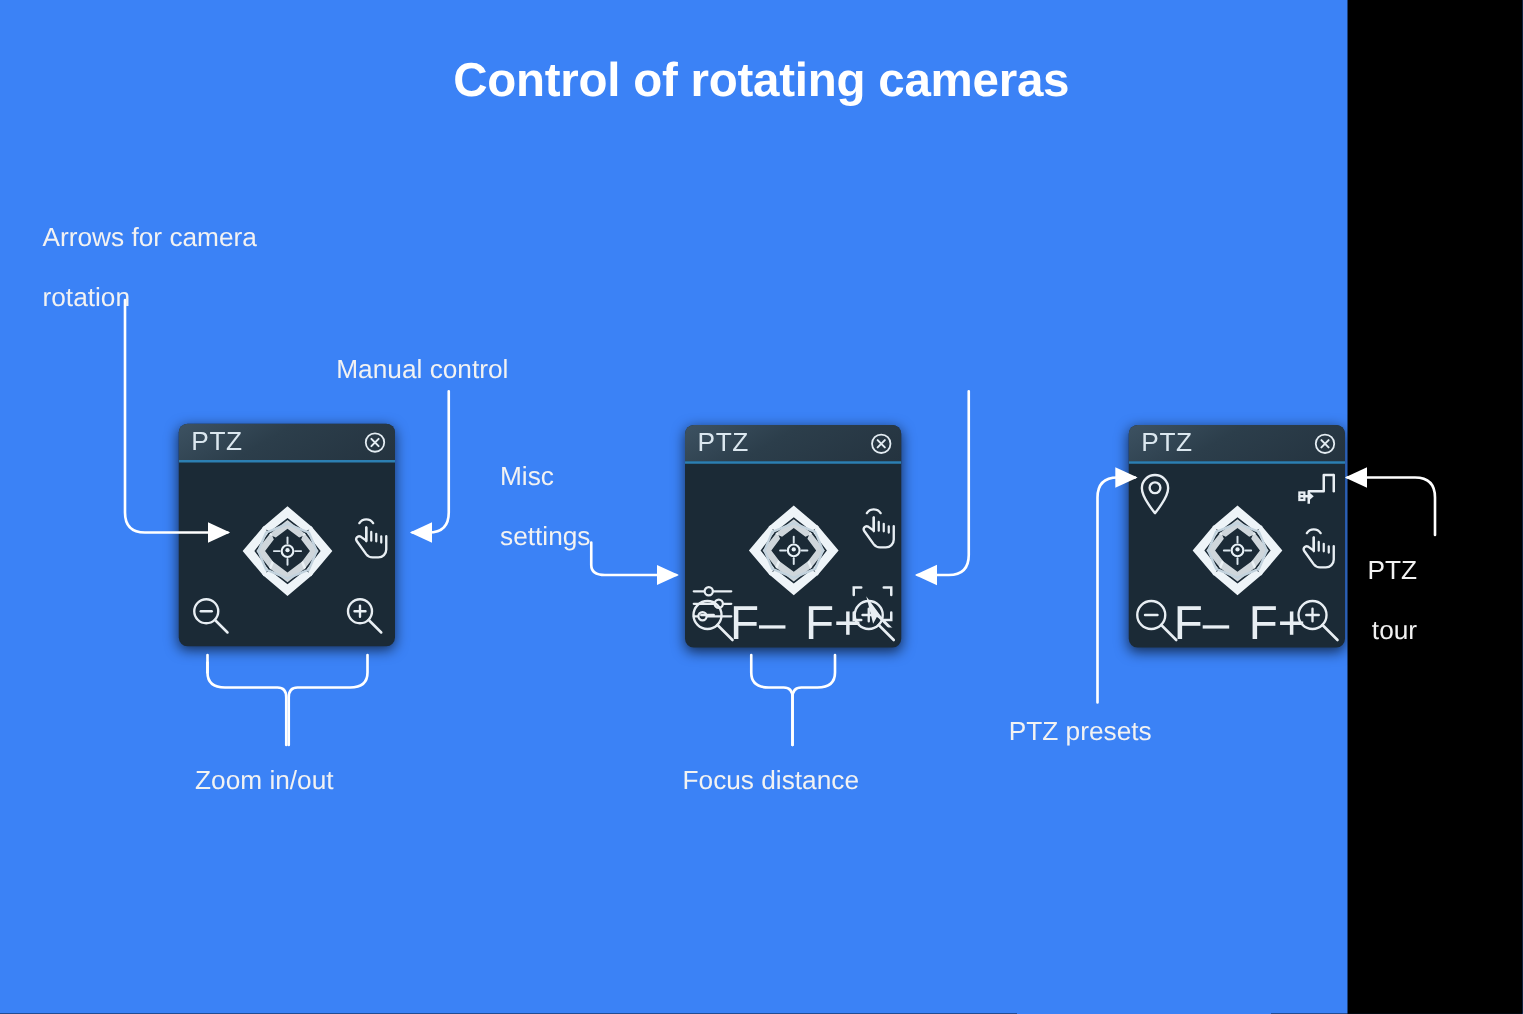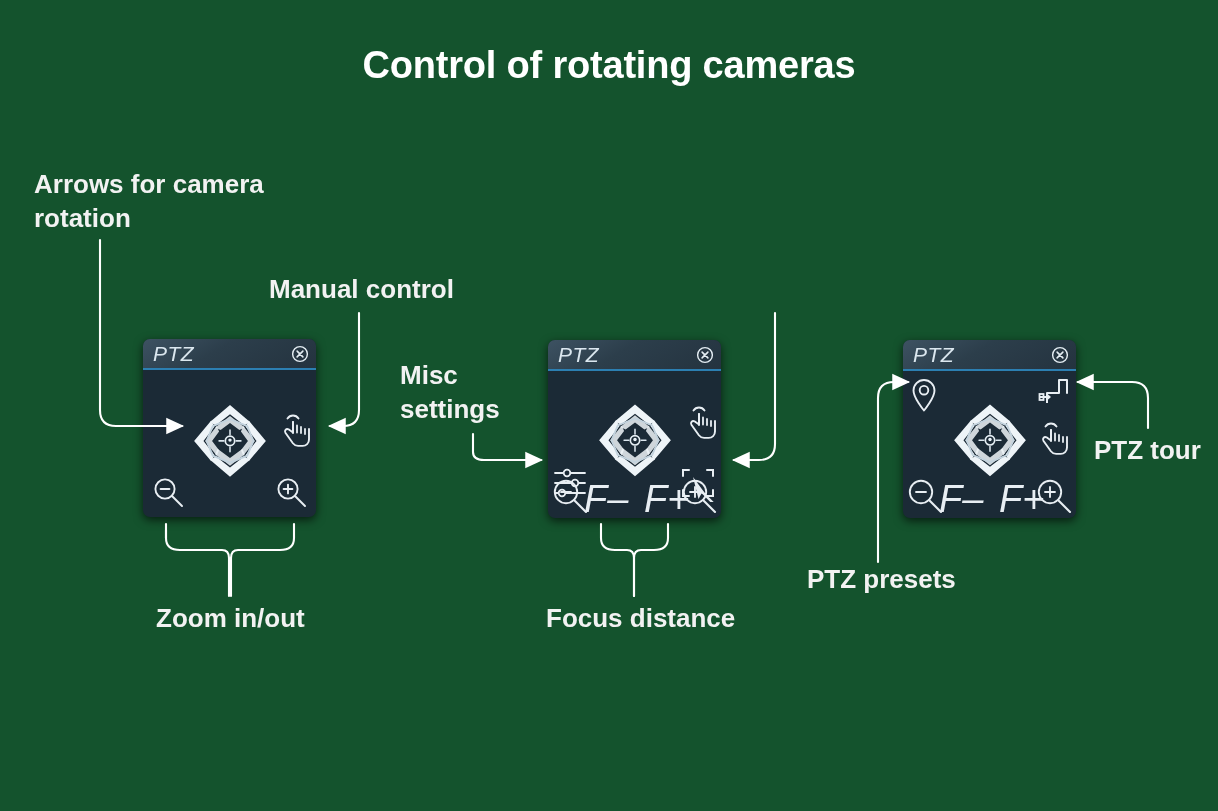--- a/index.html
+++ b/index.html
@@ -9,46 +9,46 @@
     width: 1218px; height: 811px;
     overflow: hidden;
   }
   body {
     font-family: "Liberation Sans", sans-serif;
     color: #ffffff;
     position: relative;
   }
   #stage {
     position: relative;
-    width: 1218px;
+    width: 1078px;
     height: 811px;
-    background: #14532d;
+    background: #3b82f6;
   }
 
   
   .page-title {
     position: absolute;
     top: 44px;
     left: 0;
     width: 1218px;
     text-align: center;
     font-size: 38px;
     font-weight: bold;
     letter-spacing: -0.2px;
     color: #ffffff;
   }
 
   
   .ann {
     position: absolute;
-    font-size: 26px;
-    line-height: 34px;
+    font-size: 21px;
+    line-height: 48px;
     color: #f2f2f2;
     white-space: pre-line;
-    font-weight: 700;
+    font-weight: 400;
   }
   .ann-arrows     { left: 34px;  top: 167px; text-align: left; }
   .ann-manual     { left: 269px; top: 272px; text-align: center; }
   .ann-zoomclick  { left: 668px; top: 242px; text-align: center; width: 205px; }
   .ann-misc       { left: 400px; top: 358px; width: 145px; }
   .ann-zoominout  { left: 156px; top: 601px; text-align: left; }
   .ann-focus      { left: 546px; top: 601px; text-align: left; }
   .ann-presets    { left: 807px; top: 562px; text-align: left; }
   .ann-tour       { left: 1094px; top: 433px; text-align: right; }
 
@@ -62,21 +62,20 @@
 
   
   .ptz-panel {
     position: absolute;
     width: 173px;
     height: 178px;
     border-radius: 7px;
     background: #1b2a36;
     box-shadow: 0 3px 10px rgba(0,0,0,0.65);
     overflow: hidden;
-    font-style: italic;
   }
   .ptz-panel.p1 { left: 143px; top: 339px; }
   .ptz-panel.p2 { left: 548px; top: 340px; }
   .ptz-panel.p3 { left: 903px; top: 340px; }
 
   .ptz-header {
     position: relative;
     height: 31px;
     background: linear-gradient(150deg, #3d5262 0%, #2c3e4b 42%, #24333f 100%);
     border-bottom: 2px solid #2c7fb2;

